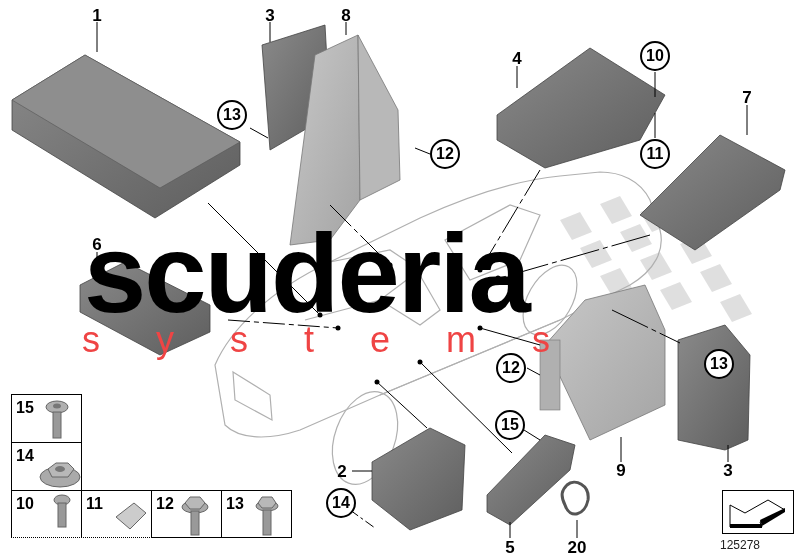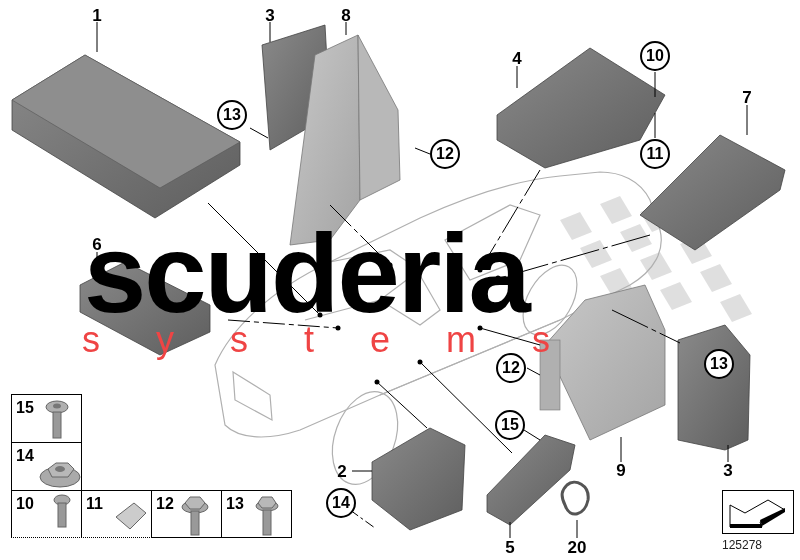--- a/index.html
+++ b/index.html
@@ -12,21 +12,21 @@
            background:#fff; box-sizing:border-box; display:flex; align-items:center; justify-content:center;
            font-weight:bold; font-size:16px; transform:translate(-50%,-50%); font-family:"Liberation Sans", sans-serif; }
   .watermark-big { position:absolute; left:84px; top:218px; font-family:"Liberation Sans", sans-serif;
            font-weight:bold; font-size:112px; color:#000000; letter-spacing:-2px; line-height:1; }
   .watermark-small { position:absolute; left:82px; top:322px; font-family:"Liberation Sans", sans-serif;
            font-size:36px; color:#ef4444; letter-spacing:56px; line-height:1; }
   .fastener-grid { position:absolute; left:11px; top:394px; }
   .cell { position:absolute; border:1px solid #000; box-sizing:border-box; background:transparent; }
   .cell-num { position:absolute; left:4px; top:4px; font-weight:bold; font-size:16px; }
   .ref-box { position:absolute; left:722px; top:490px; width:72px; height:44px; border:1px solid #000; box-sizing:border-box; }
-  .ref-num { position:absolute; left:722px; top:538px; width:72px; text-align:left; font-size:12px; color:#222; }
+  .ref-num { position:absolute; left:688px; top:538px; width:72px; text-align:right; font-size:12px; color:#222; }
 </style>
 </head>
 <body>
 
 <svg id="canvas" viewBox="0 0 800 560" xmlns="http://www.w3.org/2000/svg">
   <defs>
     <linearGradient id="darkbox" x1="0" y1="0" x2="1" y2="1">
       <stop offset="0" stop-color="#8a8a8a"></stop>
       <stop offset="1" stop-color="#5e5e5e"></stop>
     </linearGradient>

